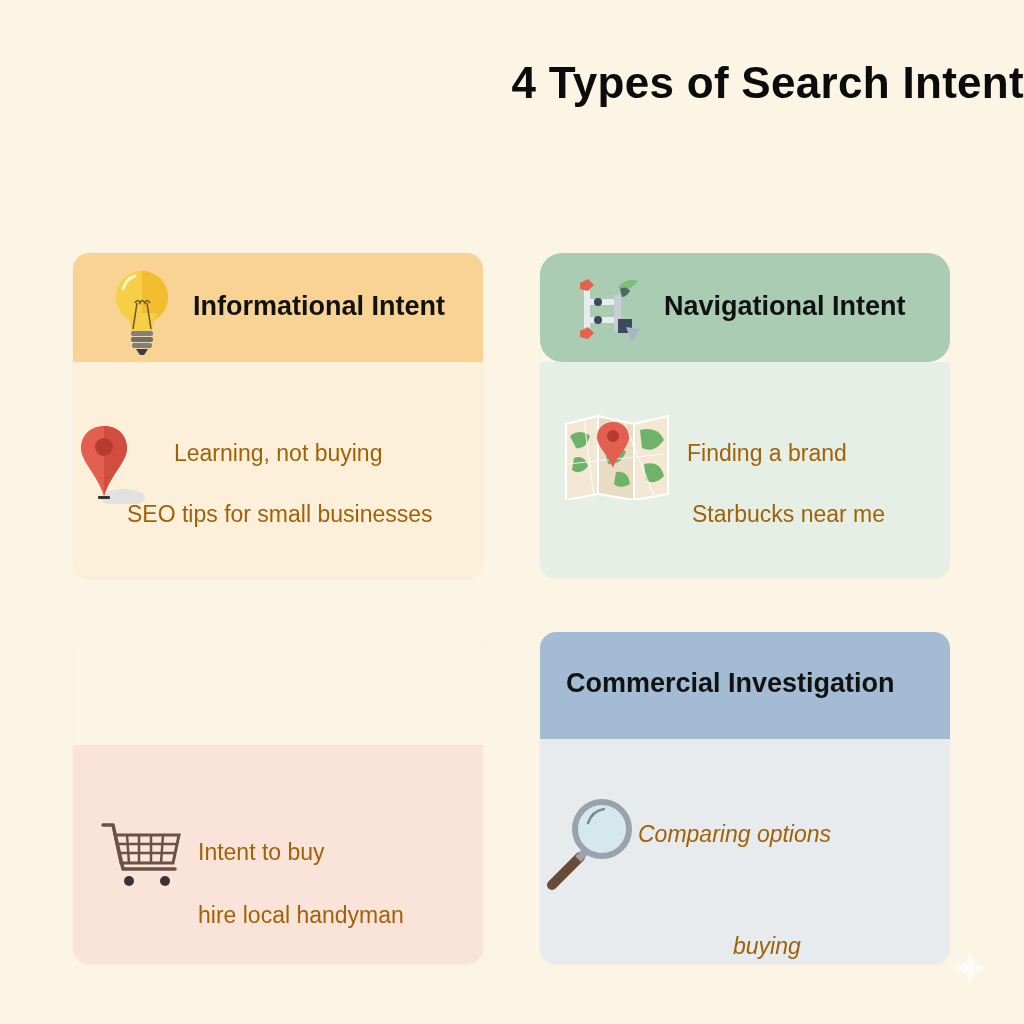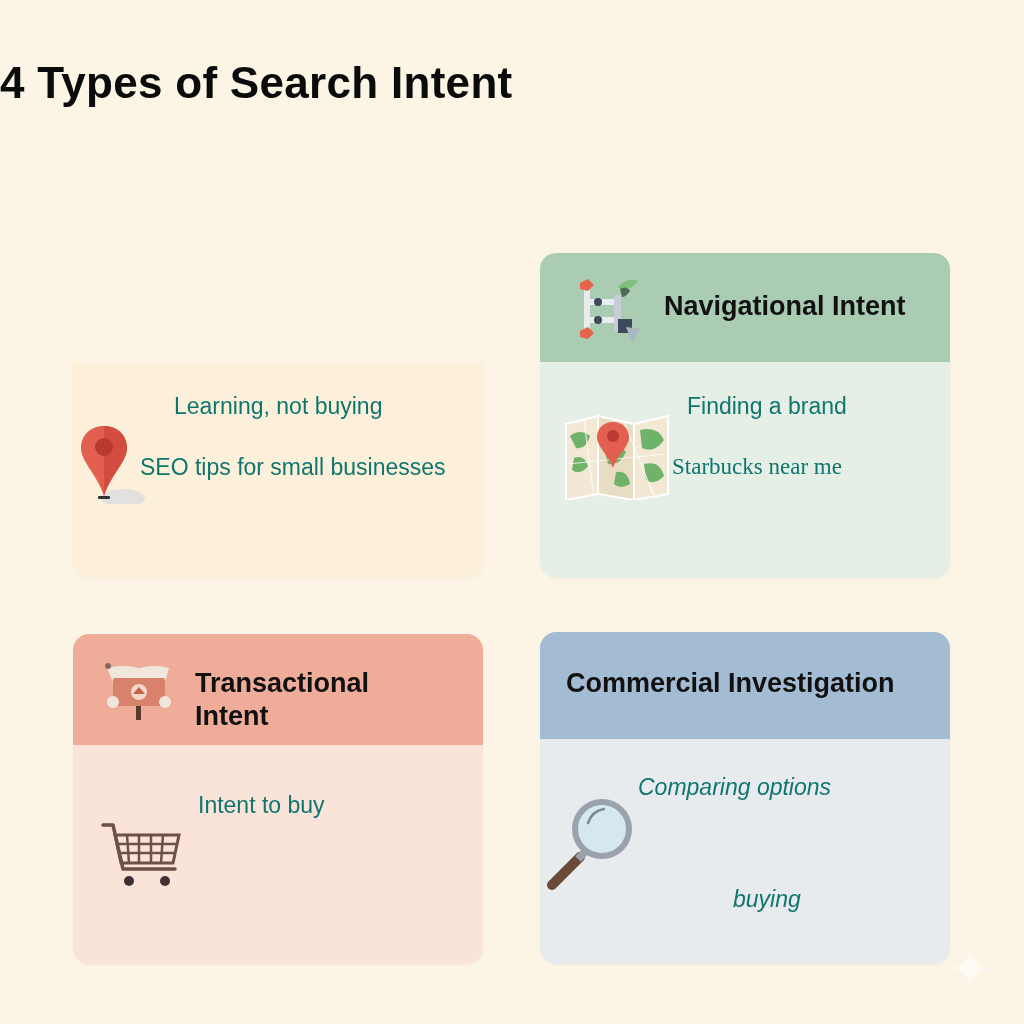--- a/index.html
+++ b/index.html
@@ -1,53 +1,67 @@
 <!DOCTYPE html>
 <html><head>
 <meta charset="utf-8">
 <style>
   html,body{margin:0;padding:0;}
   body{width:1024px;height:1024px;background:#fcf5e6;font-family:"Liberation Sans",sans-serif;position:relative;overflow:hidden;color:#111;}
-  .title{position:absolute;top:58px;left:0;width:1024px;text-align:left;font-size:44px;font-weight:bold;letter-spacing:0.3px;color:#0b0b0b;}
+  .title{position:absolute;top:58px;left:0;width:1024px;text-align:right;font-size:44px;font-weight:bold;letter-spacing:0.3px;color:#0b0b0b;}
   .card{position:absolute;border-radius:16px;overflow:hidden;box-shadow:0 1px 3px rgba(0,0,0,0.04);}
   .card .hdr{position:absolute;left:0;right:0;top:0;}
   .card .body{position:absolute;left:0;right:0;bottom:0;}
   .hdr-title{position:absolute;font-weight:bold;font-size:27px;color:#111;line-height:33px;}
-  .line{position:absolute;font-size:23px;color:#0f766e;white-space:nowrap;}
+  .line{position:absolute;font-size:23px;color:#a16207;white-space:nowrap;margin-top:47px;}
   .icon{position:absolute;}
   #c1{left:73px;top:253px;width:410px;height:325px;}
   #c1 .hdr{height:109px;background:#f8d393;}
   #c1 .body{top:109px;background:#fdf0da;}
   #c2{left:540px;top:253px;width:410px;height:325px;}
-  #c2 .hdr{height:109px;background:#a9ccb2;}
+  #c2 .hdr{height:109px;background:#a9ccb2;border-radius:22px;}
   #c2 .body{top:109px;background:#e6efe6;padding-left:48px;}
   #c3{left:73px;top:634px;width:410px;height:330px;}
   #c3 .hdr{height:111px;background:#efac98;}
   #c3 .body{top:111px;background:#fae3d9;}
   #c4{left:540px;top:632px;width:410px;height:332px;}
   #c4 .hdr{height:107px;background:#a3bcd3;}
   #c4 .body{top:107px;background:#e7ebee;font-style:italic;}
   .sparkle{position:absolute;left:950px;top:948px;width:40px;height:40px;opacity:0.6;}
 </style>
 </head>
 <body>
 
 <div class="title">4 Types of Search Intent</div>
 
 <div class="card" id="c1">
+  <div class="hdr">
+    <svg class="icon" style="left:38px;top:16px;" width="62" height="90" viewBox="0 0 62 90">
+      <circle cx="31" cy="28" r="26" fill="#f6cf47"></circle>
+      <path d="M31 2 A26 26 0 0 1 31 54 Z" fill="#f2bd2f"></path>
+      <path d="M16 44 Q20 56 21 62 L41 62 Q42 56 46 44 Z" fill="#f6cf47"></path>
+      <path d="M12 20 Q15 10 24 7" stroke="#fff5c8" stroke-width="3" fill="none" stroke-linecap="round"></path>
+      <path d="M22 60 L26 34 M40 60 L36 34 M24 34 q3 -5 5 0 q2 -5 5 0 q2 -5 5 0" stroke="#6d5a2a" stroke-width="1.6" fill="none"></path>
+      <rect x="20" y="62" width="22" height="5" rx="2" fill="#7b8087"></rect>
+      <rect x="20" y="68" width="22" height="5" rx="2" fill="#6b7078"></rect>
+      <rect x="21" y="74" width="20" height="5" rx="2" fill="#7b8087"></rect>
+      <path d="M25 80 L37 80 L33 86 L29 86 Z" fill="#3a3d42"></path>
+    </svg>
+    <div class="hdr-title" style="left:120px;top:37px;">Informational Intent</div>
+  </div>
   <div class="body">
     <svg class="icon" style="left:6px;top:62px;" width="68" height="80" viewBox="0 0 68 80">
       <ellipse cx="44" cy="74" rx="22" ry="9" fill="#e3e1df"></ellipse>
       <path d="M25 2 C11 2 2 12 2 24 C2 38 18 50 25 72 C32 50 48 38 48 24 C48 12 39 2 25 2 Z" fill="#e35f4f"></path>
       <path d="M25 2 C39 2 48 12 48 24 C48 38 32 50 25 72 Z" fill="#d24d3f"></path>
       <circle cx="25" cy="23" r="9" fill="#b83a30"></circle>
       <rect x="19" y="72" width="12" height="3" rx="1" fill="#333"></rect>
     </svg>
     <div class="line" style="left:101px;top:31px;">Learning, not buying</div>
-    <div class="line" style="left:67px;top:92px;">SEO tips for small businesses</div>
+    <div class="line" style="left:54px;top:92px;">SEO tips for small businesses</div>
   </div>
 </div>
 
 <div class="card" id="c2">
   <div class="hdr">
     <svg class="icon" style="left:36px;top:22px;" width="70" height="70" viewBox="0 0 70 70">
       <rect x="8" y="14" width="6" height="42" fill="#e8ecef"></rect>
       <rect x="8" y="24" width="30" height="6" fill="#e8ecef"></rect>
       <rect x="8" y="42" width="30" height="6" fill="#e8ecef"></rect>
       <rect x="38" y="20" width="7" height="36" fill="#c9ced6"></rect>
@@ -71,48 +85,35 @@
       <path d="M10 44 Q20 40 24 52 Q16 62 8 56 Z" fill="#6fb36b"></path>
       <path d="M40 34 Q54 28 62 38 Q56 52 44 50 Z" fill="#6fb36b"></path>
       <path d="M52 58 Q64 56 66 70 Q56 76 50 70 Z" fill="#6fb36b"></path>
       <path d="M76 16 Q94 12 100 26 Q90 40 78 34 Z" fill="#6fb36b"></path>
       <path d="M80 50 Q96 46 100 62 Q90 72 82 66 Z" fill="#6fb36b"></path>
       <path d="M4 50 L100 40 M20 6 L30 84 M60 8 L90 82" stroke="#fff" stroke-width="1.2" opacity="0.8"></path>
       <path d="M49 8 C39 8 33 15 33 23 C33 33 44 40 49 54 C54 40 65 33 65 23 C65 15 59 8 49 8 Z" fill="#e35f4f"></path>
       <circle cx="49" cy="22" r="6" fill="#b83a30"></circle>
     </svg>
     <div class="line" style="left:147px;top:31px;">Finding a brand</div>
-    <div class="line" style="left:132px;top:92px;font-family:Liberation Serif, serif;">Starbucks near me</div>
+    <div class="line" style="left:152px;top:92px;">Starbucks near me</div>
   </div>
 </div>
 
 <div class="card" id="c3">
-  <div class="hdr">
-    <svg class="icon" style="left:30px;top:28px;" width="72" height="62" viewBox="0 0 72 62">
-      <path d="M4 6 Q20 2 36 6 Q52 2 66 6 L62 20 Q40 16 10 20 Z" fill="#f1e6dc"></path>
-      <circle cx="5" cy="4" r="3" fill="#8a6a5a"></circle>
-      <rect x="10" y="16" width="52" height="28" rx="2" fill="#d9826b"></rect>
-      <circle cx="36" cy="30" r="8" fill="#f4d7cb"></circle>
-      <path d="M30 32 L36 25 L42 32 Z" fill="#c8604a"></path>
-      <circle cx="10" cy="40" r="6" fill="#f1e6dc"></circle>
-      <circle cx="62" cy="40" r="6" fill="#f1e6dc"></circle>
-      <rect x="33" y="44" width="5" height="14" fill="#5b3a2e"></rect>
-    </svg>
-    <div class="hdr-title" style="left:122px;top:33px;">Transactional</div>
-    <div class="hdr-title" style="left:122px;top:66px;">Intent</div>
-  </div>
   <div class="body">
     <svg class="icon" style="left:28px;top:78px;" width="82" height="68" viewBox="0 0 82 68">
       <path d="M2 2 L12 2 L22 46 L74 46" stroke="#6b5148" stroke-width="3.5" fill="none" stroke-linecap="round" stroke-linejoin="round"></path>
       <path d="M14 12 L78 12 L72 40 L20 40 Z" stroke="#6b5148" stroke-width="3" fill="none"></path>
       <path d="M16 21 L76 21 M18 30 L74 30 M26 12 L28 40 M38 12 L38 40 M50 12 L50 40 M62 12 L60 40" stroke="#6b5148" stroke-width="2.5"></path>
       <circle cx="28" cy="58" r="5" fill="#3f3035"></circle>
       <circle cx="64" cy="58" r="5" fill="#3f3035"></circle>
     </svg>
     <div class="line" style="left:125px;top:47px;">Intent to buy</div>
+    <div class="line" style="left:125px;top:110px;">hire local handyman</div>
   </div>
 </div>
 
 <div class="card" id="c4">
   <div class="hdr">
     <div class="hdr-title" style="left:26px;top:35px;">Commercial Investigation</div>
   </div>
   <div class="body">
     <svg class="icon" style="left:2px;top:54px;" width="96" height="100" viewBox="0 0 96 100">
       <line x1="10" y1="92" x2="38" y2="64" stroke="#6a4b3a" stroke-width="10" stroke-linecap="round"></line>

